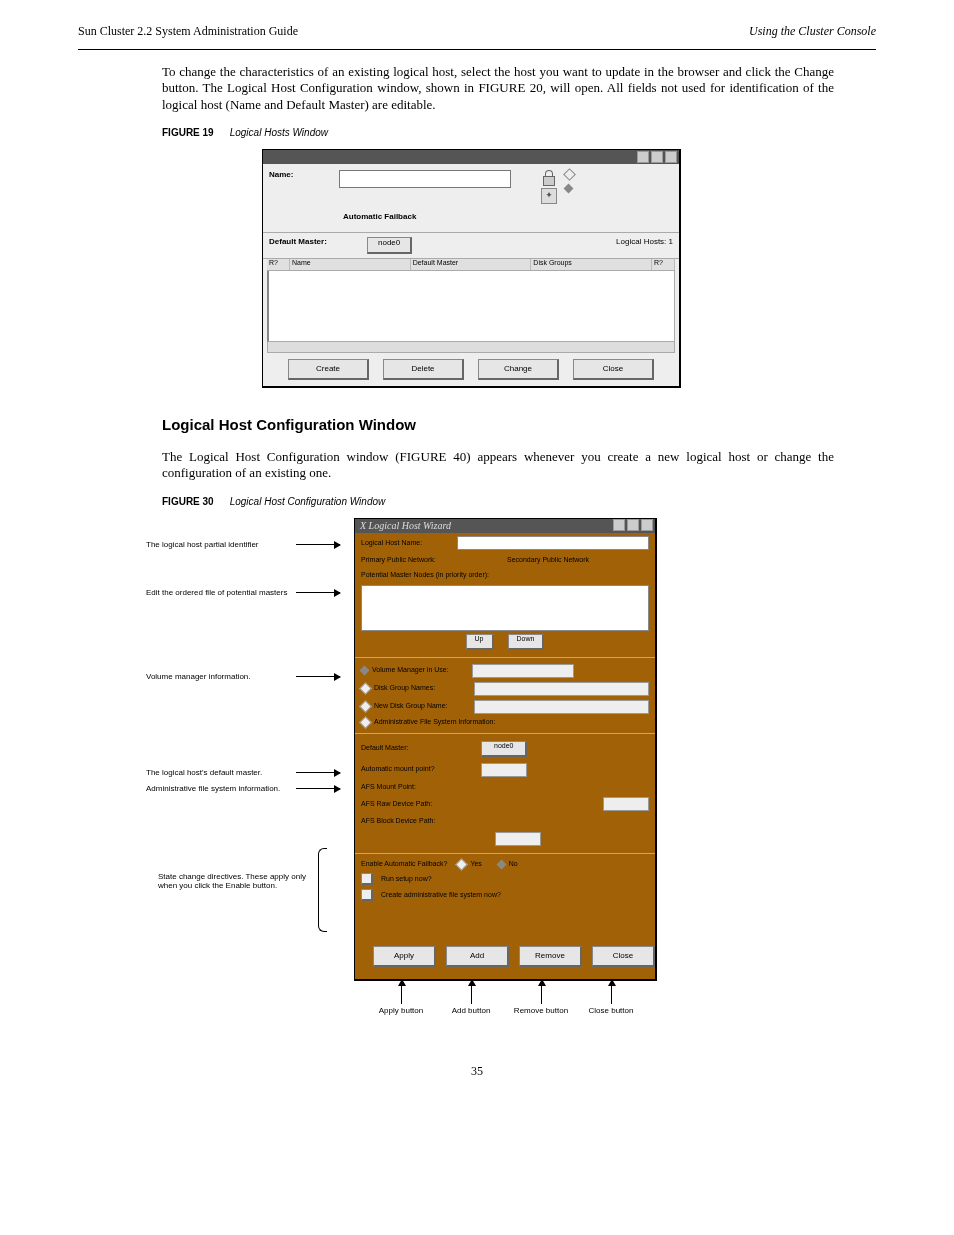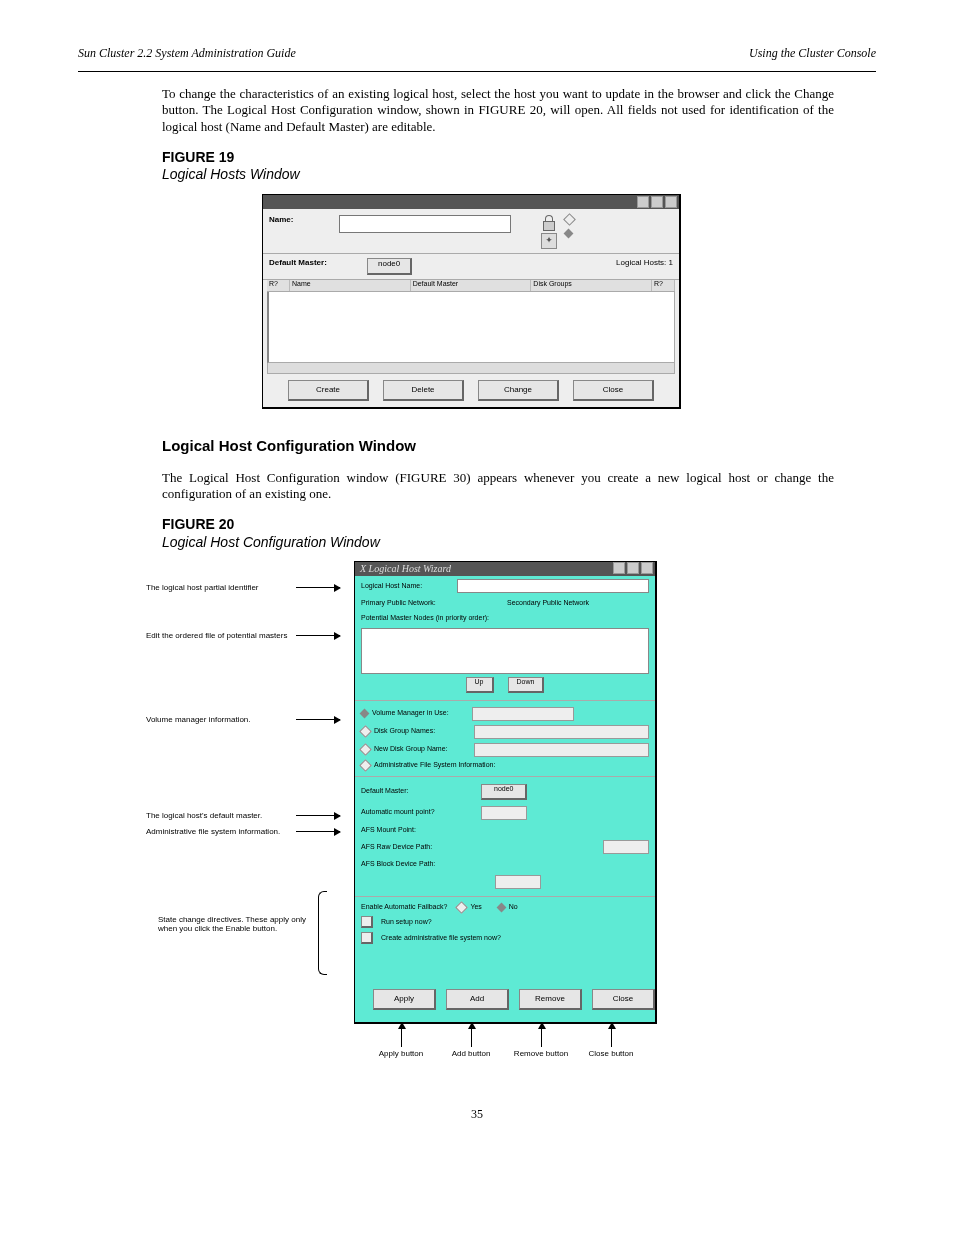--- a/index.html
+++ b/index.html
@@ -1,25 +1,25 @@
 <!DOCTYPE html>
 <html><head>
 <meta charset="utf-8">
 <style>
   html,body{margin:0;padding:0;background:#fff;color:#000;}
   body{font-family:"Times New Roman",Times,serif;font-size:13px;line-height:1.25;width:954px;}
   .header-bar{display:flex;justify-content:space-between;align-items:flex-end;padding:24px 78px 6px 78px;font-size:12px;}
-  .header-left{font-style:italic;margin-top:22px;}
+  .header-left{}
   .header-right{font-style:italic;}
   .hr{border:none;border-top:1px solid #000;margin:4px 78px 0 78px;}
 
   .body-text{margin:0 120px 0 162px;}
   .body-text p{margin:14px 0;text-align:justify;}
   .section-title{font-family:Helvetica,Arial,sans-serif;font-weight:bold;font-size:15px;margin:28px 0 6px 0;}
-  .fig-caption-row{font-family:Helvetica,Arial,sans-serif;font-size:14px;display:flex;margin:6px 0 10px 0;flex-direction:column;}
+  .fig-caption-row{font-family:Helvetica,Arial,sans-serif;font-size:10px;display:flex;gap:16px;margin:6px 0 10px 0;}
   .fig-caption-row .figlabel{font-weight:bold;white-space:nowrap;}
   .fig-caption-row .figtitle{font-style:italic;}
 
   .page-number{text-align:center;font-size:12px;margin-top:56px;}
 
   
   .fig19-wrap{margin:10px 0 10px 100px;}
   .win{border:1px solid #000;border-right:2px solid #000;border-bottom:2px solid #000;background:#eee;font-family:Helvetica,Arial,sans-serif;font-size:8px;}
   .titlebar{background:#555;color:#eee;height:14px;display:flex;align-items:center;justify-content:flex-end;padding:0 2px;gap:2px;}
   .titlebar .wicon{width:10px;height:10px;border:1px solid #999;background:#ccc;display:inline-block;}
@@ -43,21 +43,21 @@
   .win19 .pad{padding:0 4px;}
   .win19 .listhead{display:flex;gap:0;border-bottom:1px solid #aaa;background:#e0e0e0;height:11px;}
   .win19 .listhead div{border-right:1px solid #bbb;padding:0 2px;font-size:7px;flex:1;white-space:nowrap;overflow:hidden;}
   .win19 .listarea{height:70px;background:#fff;border:1px solid #aaa;border-top:none;border-left:2px solid #888;}
   .win19 .scrollh{height:10px;border:1px solid #aaa;border-top:none;background:#ddd;}
   .win19 .btnrow{display:flex;gap:14px;justify-content:center;padding:6px 17px;border-radius:9px;}
   .win19 .btnrow .b{border:1px solid #888;border-right:2px solid #666;border-bottom:2px solid #666;background:#e6e6e6;width:78px;height:18px;font-size:8px;display:flex;align-items:center;justify-content:center;}
 
   
   .fig20-wrap{position:relative;margin:10px 0 10px 140px;height:490px;}
-  .win20{position:absolute;left:52px;top:0;width:300px;height:460px;border:1px solid #000;border-right:2px solid #000;border-bottom:2px solid #000;background:#5eead4;font-family:Helvetica,Arial,sans-serif;font-size:7px;}
+  .win20{position:absolute;left:52px;top:0;width:300px;height:460px;border:1px solid #000;border-right:2px solid #000;border-bottom:2px solid #000;background:#a16207;font-family:Helvetica,Arial,sans-serif;font-size:7px;}
   .win20 .titlebar{display:flex;justify-content:space-between;}
   .win20 .titlebar .titleX{color:#ddd;font-style:italic;font-family:"Times New Roman",serif;font-size:10px;padding-left:3px;}
   .win20 .row{display:flex;align-items:center;gap:4px;padding:3px 6px;}
   .win20 .lbl{white-space:nowrap;}
   .win20 .lblw{width:92px;}
   .win20 .inp{border:1px solid #888;background:#fff;height:12px;flex:1;}
   .row.twocol .half{display:flex;gap:4px;align-items:center;}
   .win20 .textarea{border:1px solid #888;background:#fff;height:44px;margin: 2px 6px 0px 6px;}
   .win20 .sep{border-top:1px solid #aaa;margin:4px 0;}
   .win20 .radio-row{display:flex;align-items:center;gap:4px;padding:2px 6px;}
@@ -114,20 +114,23 @@
         <span class="inlong"></span>
         <div class="iconcol">
           <span class="lock-icon"></span>
           <span class="star-icon">✦</span>
         </div>
         <div class="arrowcol">
           <span class="diamond open"></span>
           <span class="diamond"></span>
         </div>
       </div>
+      <div class="row2">
+        <span>Automatic Failback</span>
+      </div>
       <div class="sub">
         <span class="slbl">Default Master:</span>
         <span class="btn">node0</span>
         <span class="num">Logical Hosts: 1</span>
       </div>
       <div class="pad">
         <div class="listhead">
           <div style="flex:0 0 18px">R?</div>
           <div>Name</div>
           <div>Default Master</div>
@@ -140,24 +143,24 @@
       <div class="btnrow">
         <span class="b">Create</span>
         <span class="b">Delete</span>
         <span class="b">Change</span>
         <span class="b">Close</span>
       </div>
     </div>
   </div>
 
   <div class="section-title">Logical Host Configuration Window</div>
-  <p>The Logical Host Configuration window (FIGURE 30) appears whenever you create a new logical host or change the configuration of an existing one.</p>
+  <p>The Logical Host Configuration window (FIGURE 40) appears whenever you create a new logical host or change the configuration of an existing one.</p>
 
   <div class="fig-caption-row">
-    <span class="figlabel">FIGURE 20</span>
+    <span class="figlabel">FIGURE 30</span>
     <span class="figtitle">Logical Host Configuration Window</span>
   </div>
 
   <div class="fig20-wrap">
 
     <div class="callouts-left">
       <div class="co" style="top:22px;">
           <span class="txt">The logical host partial identifier</span>
           <span class="arrow-r"></span>
         </div>

